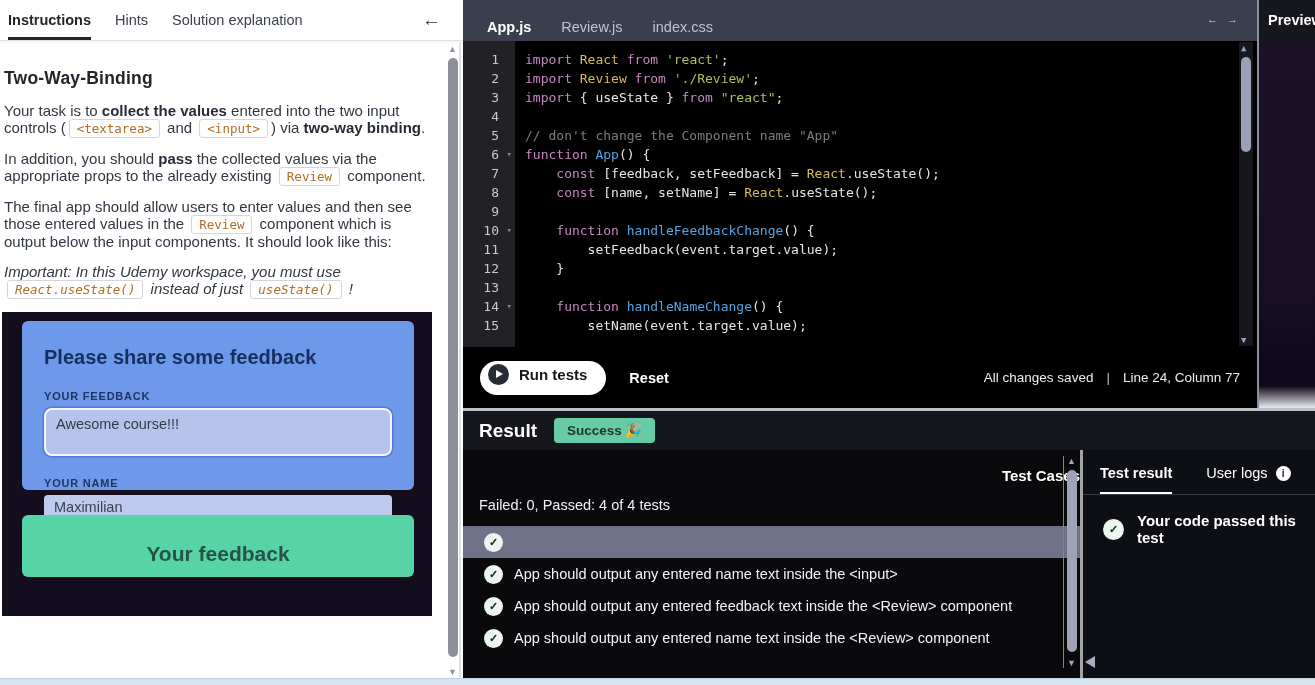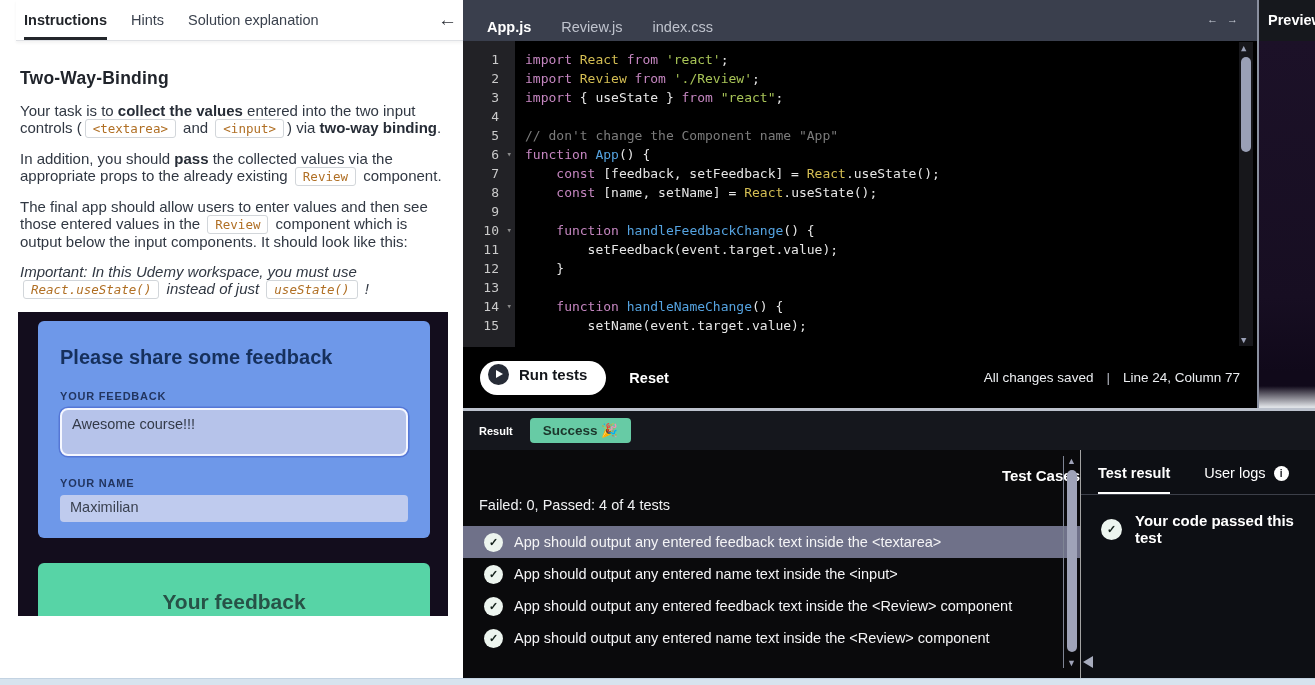--- a/index.html
+++ b/index.html
@@ -3,41 +3,41 @@
 <meta charset="utf-8">
 <style>
   * { margin:0; padding:0; box-sizing:border-box; }
   html,body { background:#fff; }
   #app {
     position:relative; width:1315px; height:685px; overflow:hidden;
     font-family:"Liberation Sans", sans-serif; background:#fff;
   }
 
   
-  .lp { position:absolute; left:16px; top:0; width:463px; height:685px; background:#fff; }
+  .lp { position:absolute; left:0; top:0; width:463px; height:685px; background:#fff; }
   .lp-tabbar {
     position:relative; height:41px; display:flex; align-items:stretch; gap:24px;
     padding-left:8px; border-bottom:1px solid #dfe1e5; box-shadow:0 2px 3px rgba(0,0,0,.05);
   }
   .lp-tab { position:relative; display:flex; align-items:center; font-size:14.5px; color:#3b424e; cursor:pointer; }
   .lp-tab.active { font-weight:bold; color:#23262b; }
   .lp-tab.active::after { content:""; position:absolute; left:0; right:0; bottom:0; height:3px; background:#23262b; }
   .lp-back { position:absolute; right:22px; top:9px; font-size:19px; color:#2b2f36; cursor:pointer; }
   .lp-body { height:644px; padding:27px 28px 0 4px; color:#313843; font-size:15px; overflow:hidden; }
   .lp-body h1 { font-size:17.5px; color:#20242b; margin-bottom:2px; letter-spacing:.2px; }
   .para { line-height:17px; margin-top:13px; }
   .para.italic { font-style:italic; }
   .para strong { color:#272d37; }
   .inline-code {
     font-family:"DejaVu Sans Mono", monospace; font-size:12.5px; color:#b06f24;
     border:1px solid #d2d6da; border-radius:3px; padding:1px 7px; margin:0 3px; background:#fff; white-space:nowrap;
   }
   
   .shot { position:relative; margin:14px 0 0 -2px; width:430px; height:304px; background:#130d1d; overflow:hidden; }
-  .blue-card { margin:9px 0 0 20px; width:392px; height:217px; background:#6e98e9; border-radius:6px; padding:0 22px; }
+  .blue-card { margin:9px 0 0 20px; width:392px; height:169px; background:#6e98e9; border-radius:6px; padding:0 22px; }
   .shot-title { padding-top:25px; font-size:20px; font-weight:800; color:#16305c; }
   .shot-label { margin-top:21px; font-size:11px; font-weight:bold; color:#223560; letter-spacing:.8px; }
   .shot-textarea {
     margin-top:6px; height:48px; background:#b6c3ea; border:2px solid #f5f7ff;
     box-shadow:0 0 0 1.5px #5577d6; border-radius:8px; padding:6px 10px; font-size:14.5px; color:#333a48;
   }
   .shot-input { margin-top:6px; height:27px; background:#bfcbee; border-radius:4px; padding:4px 10px; font-size:14.5px; color:#3a4150; }
   .green-card { margin:25px 0 0 20px; width:392px; height:62px; background:#57d4a6; border-radius:6px; text-align:center; }
   .shot-review-title { padding-top:27px; font-size:21px; font-weight:800; color:#275247; }
   .lp-fade { position:absolute; left:0; top:636px; width:447px; height:42px;
@@ -88,37 +88,37 @@
   .reset-btn { margin-left:23px; background:none; border:none; color:#fff; font-family:inherit; font-weight:bold; font-size:14.5px; cursor:pointer; }
   .status { position:absolute; right:17px; top:0; height:61px; display:flex; align-items:center; gap:13px;
     color:#eceef1; font-size:13.5px; }
   .status .sep { color:#b8bcc6; }
 
   .divider-h { position:absolute; left:463px; top:408px; width:852px; height:3px; background:#bcc2cd; }
 
   
   .result-region { position:absolute; left:463px; top:411px; width:852px; height:267px; background:#0a0a0c; }
   .result-bar { height:39px; background:#15171d; display:flex; align-items:center; gap:17px; padding-left:16px; }
-  .result-label { color:#fff; font-weight:bold; font-size:11px; }
+  .result-label { color:#fff; font-weight:bold; font-size:19px; }
   .badge { background:#67CBA5; color:#1B352A; font-size:13.5px; font-weight:600; padding:4px 13px 5px; border-radius:4px; }
 
   .tc-panel { position:absolute; left:0; top:39px; width:617px; bottom:0; }
   .tc-title { padding:17px 0 0 16px; color:#fff; font-weight:bold; font-size:15px;text-align:right; }
   .tc-summary { padding:13px 0 0 16px; color:#f0f1f3; font-size:14.5px; }
   .tc-rows { margin-top:13px; }
   .tc-row { height:32px; display:flex; align-items:center; gap:11px; padding-left:21px; color:#f4f4f6; font-size:14.5px; cursor:pointer; }
   .tc-row.selected { background:#6F7189; }
   .check-circle { flex:none; width:19px; height:19px; border-radius:50%; background:#EDF5EF; color:#14211b;
     font-size:11px; font-weight:bold; display:flex; align-items:center; justify-content:center; }
   .tc-scroll { position:absolute; right:3px; top:6px; width:14px; height:212px; border-left:1px solid #7e8494; }
   .tc-scroll .arr-up { position:absolute; top:0; left:3px; font-size:9px; color:#9fa3b8; }
   .tc-scroll .arr-dn { position:absolute; bottom:0; left:3px; font-size:9px; color:#9fa3b8; }
   .tc-scroll .thumb { position:absolute; left:3px; top:14px; bottom:16px; width:10px; background:#9fa3b8; border-radius:6px; }
 
-  .tr-panel { position:absolute; left:617px; top:39px; right:0; bottom:0; background:#0d0f14; border-left:1px solid #a3a3a3; }
+  .tr-panel { position:absolute; left:617px; top:39px; right:0; bottom:0; background:#0d0f14; border-left:3px solid #a3a3a3; }
   .tr-tabbar { display:flex; gap:34px; padding:15px 0 0 17px; border-bottom:1px solid #3c3f49; }
   .tr-tab { position:relative; color:#fff; font-size:14.5px; padding-bottom:13px; cursor:pointer; display:flex; align-items:center; gap:8px; }
   .tr-tab.active { font-weight:bold; }
   .tr-tab.active::after { content:""; position:absolute; left:0; right:0; bottom:0; height:2px; background:#fff; }
   .info-circle { width:15px; height:15px; border-radius:50%; background:#fff; color:#15171c; font-size:10px;
     font-weight:bold; display:inline-flex; align-items:center; justify-content:center; }
   .tr-content { padding:17px 14px 0 20px; display:flex; align-items:center; gap:13px; }
   .tr-content .check-circle { width:21px; height:21px; }
   .tr-msg { color:#fff; font-weight:bold; font-size:15px; }
   .collapse-arrow { position:absolute; left:2px; top:206px; width:0; height:0;
@@ -228,21 +228,20 @@
       <span class="result-label">Result</span>
       <span class="badge">Success 🎉</span>
     </div>
 
     <div class="tc-panel">
       <div class="tc-title">Test Cases</div>
       <div class="tc-summary">Failed: 0, Passed: 4 of 4 tests</div>
       <div class="tc-rows" id="tcRows">
           <div class="tc-row selected">
             <span class="check-circle">✓</span>
-            <span>App should output any entered feedback text inside the &lt;textarea&gt;</span>
           </div>
           <div class="tc-row">
             <span class="check-circle">✓</span>
             <span>App should output any entered name text inside the &lt;input&gt;</span>
           </div>
           <div class="tc-row">
             <span class="check-circle">✓</span>
             <span>App should output any entered feedback text inside the &lt;Review&gt; component</span>
           </div>
           <div class="tc-row">

